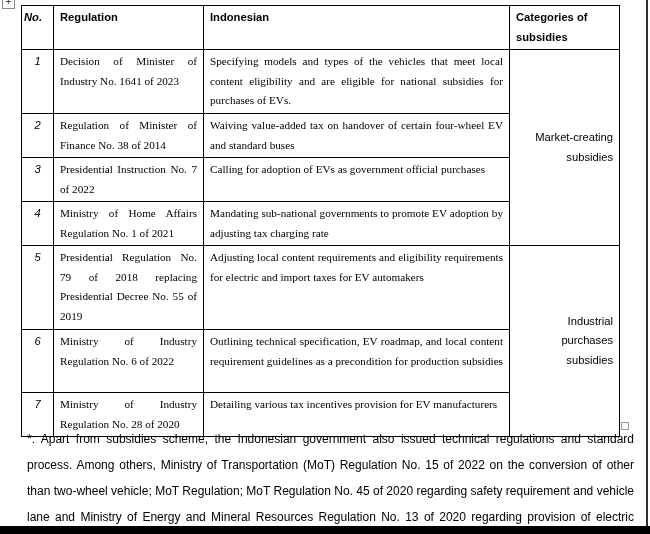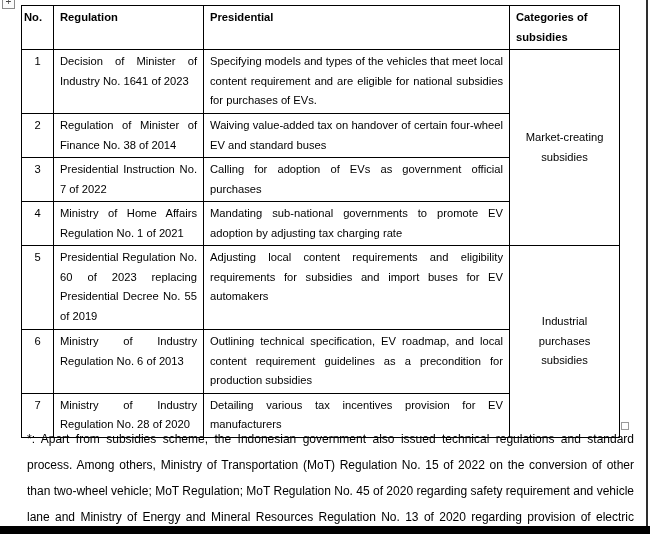--- a/index.html
+++ b/index.html
@@ -16,25 +16,25 @@
   }
   table.reg col.c-no   { width:32px; }
   table.reg col.c-reg  { width:150px; }
   table.reg col.c-desc { width:306px; }
   table.reg col.c-cat  { width:110px; }
   table.reg th, table.reg td {
     border:1px solid #000; vertical-align:top;
     padding:2px 6px; overflow:hidden;
   }
   table.reg th { font-weight:bold; text-align:left; }
-  .cell-no  { text-align:center; padding-left:2px !important; padding-right:2px !important; }
-  .cell-j   { text-align:justify; }
+  .cell-no  { text-align:center; padding-left:2px !important; padding-right:2px !important;font-style:italic; }
+  .cell-j   { text-align:justify;font-family:Liberation Serif, serif; }
   .cell-cat-h { text-align:justify;margin-top:20px; }
   .cell-cat {
-    text-align:center; vertical-align:middle !important;
+    text-align:right; vertical-align:middle !important;
   }
   tr.h-head { height:43px; }
   tr.h-r1 { height:64px; }
   tr.h-r2 { height:42px; }
   tr.h-r3 { height:41px; }
   tr.h-r4 { height:42px; }
   tr.h-r5 { height:84px; }
   tr.h-r6 { height:63px; }
   tr.h-r7 { height:41px; }
   
@@ -67,53 +67,53 @@
     <colgroup>
       <col class="c-no">
         <col class="c-reg">
         <col class="c-desc">
         <col class="c-cat">
     </colgroup>
     <tbody>
         <tr class="h-head">
       <th class="cell-no">No.</th>
       <th>Regulation</th>
-      <th>Presidential</th>
+      <th>Indonesian</th>
       <th class="cell-cat-h">Categories of subsidies</th>
     </tr>
     <tr class="h-r1">
       <td class="cell-no">1</td>
       <td class="cell-j">Decision of Minister of Industry No. 1641 of 2023</td>
-      <td class="cell-j">Specifying models and types of the vehicles that meet local content requirement and are eligible for national subsidies for purchases of EVs.</td>
+      <td class="cell-j">Specifying models and types of the vehicles that meet local content eligibility and are eligible for national subsidies for purchases of EVs.</td>
       <td class="cell-cat" rowspan="4">Market-creating subsidies</td>
     </tr>
     <tr class="h-r2">
       <td class="cell-no">2</td>
       <td class="cell-j">Regulation of Minister of Finance No. 38 of 2014</td>
       <td class="cell-j">Waiving value-added tax on handover of certain four-wheel EV and standard buses</td>
     </tr>
     <tr class="h-r3">
       <td class="cell-no">3</td>
       <td class="cell-j">Presidential Instruction No. 7 of 2022</td>
       <td class="cell-j">Calling for adoption of EVs as government official purchases</td>
     </tr>
     <tr class="h-r4">
       <td class="cell-no">4</td>
       <td class="cell-j">Ministry of Home Affairs Regulation No. 1 of 2021</td>
       <td class="cell-j">Mandating sub-national governments to promote EV adoption by adjusting tax charging rate</td>
     </tr>
     <tr class="h-r5">
       <td class="cell-no">5</td>
-      <td class="cell-j">Presidential Regulation No. 60 of 2023 replacing Presidential Decree No. 55 of 2019</td>
-      <td class="cell-j">Adjusting local content requirements and eligibility requirements for subsidies and import buses for EV automakers</td>
+      <td class="cell-j">Presidential Regulation No. 79 of 2018 replacing Presidential Decree No. 55 of 2019</td>
+      <td class="cell-j">Adjusting local content requirements and eligibility requirements for electric and import taxes for EV automakers</td>
       <td class="cell-cat" rowspan="3">Industrial purchases subsidies</td>
     </tr>
     <tr class="h-r6">
       <td class="cell-no">6</td>
-      <td class="cell-j">Ministry of Industry Regulation No. 6 of 2013</td>
+      <td class="cell-j">Ministry of Industry Regulation No. 6 of 2022</td>
       <td class="cell-j">Outlining technical specification, EV roadmap, and local content requirement guidelines as a precondition for production subsidies</td>
     </tr>
     <tr class="h-r7">
       <td class="cell-no">7</td>
       <td class="cell-j">Ministry of Industry Regulation No. 28 of 2020</td>
       <td class="cell-j">Detailing various tax incentives provision for EV manufacturers</td>
     </tr>
   </tbody>
     </table>
 

